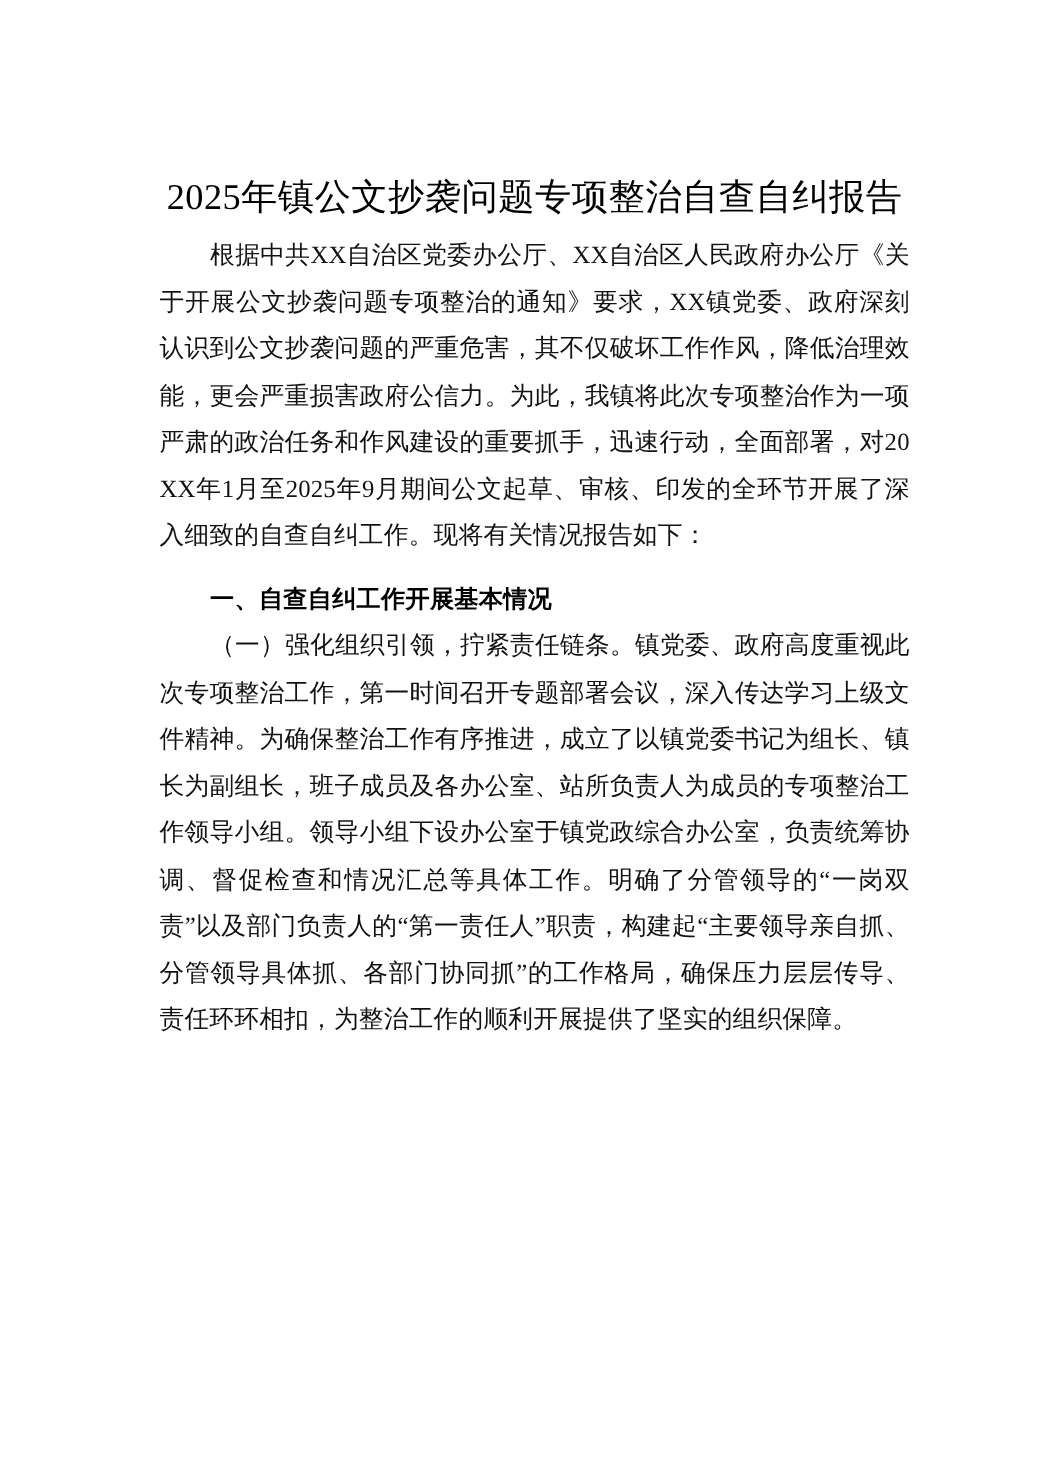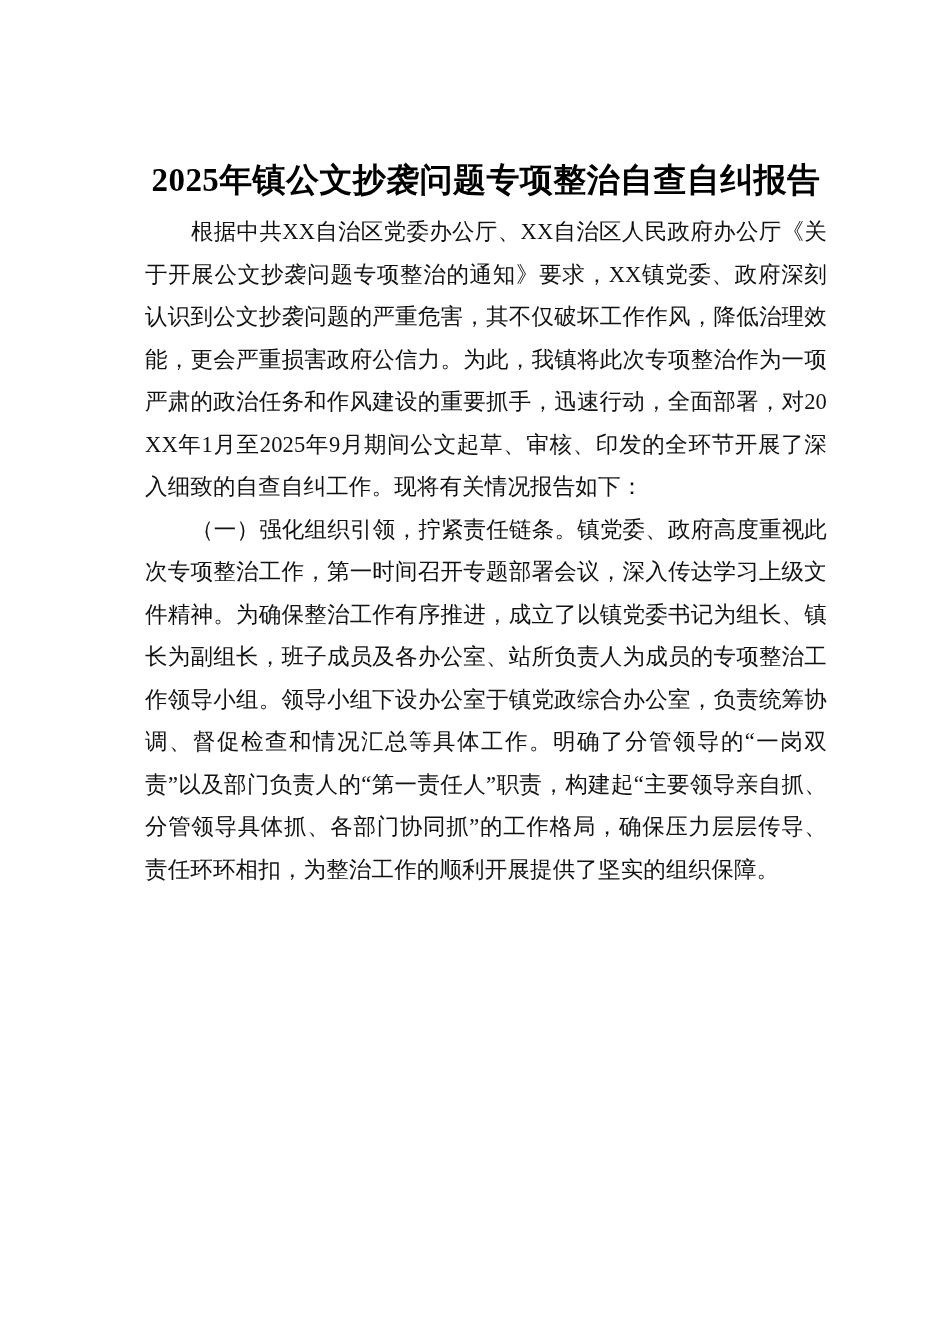--- a/index.html
+++ b/index.html
@@ -21,21 +21,21 @@
   .doc-body {
     position: absolute;
     left: 145px;
     top: 0;
     width: 682px;
   }
 
   
   .doc-title {
     font-family: "Liberation Serif", "DejaVu Serif", serif;
-    font-weight: bold;
+    font-weight: normal;
     font-size: 33px;
     line-height: 56px;
     color: #000000;
     text-align: center;
     letter-spacing: 0.4px;
     margin: 0;
     padding-top: 152px;
     width: 682px;
   }
 
@@ -77,17 +77,18 @@
 </head>
 <body>
 
 <div class="page">
   <div class="doc-body">
 
     <h1 class="doc-title">2025年镇公文抄袭问题专项整治自查自纠报告</h1>
 
     <p class="body-para para-gap-top">根据中共XX自治区党委办公厅、XX自治区人民政府办公厅《关于开展公文抄袭问题专项整治的通知》要求，XX镇党委、政府深刻认识到公文抄袭问题的严重危害，其不仅破坏工作作风，降低治理效能，更会严重损害政府公信力。为此，我镇将此次专项整治作为一项严肃的政治任务和作风建设的重要抓手，迅速行动，全面部署，对20XX年1月至2025年9月期间公文起草、审核、印发的全环节开展了深入细致的自查自纠工作。现将有关情况报告如下：</p>
 
+    <h2 class="section-heading heading-gap-top">一、自查自纠工作开展基本情况</h2>
 
     <p class="body-para">（一）强化组织引领，拧紧责任链条。镇党委、政府高度重视此次专项整治工作，第一时间召开专题部署会议，深入传达学习上级文件精神。为确保整治工作有序推进，成立了以镇党委书记为组长、镇长为副组长，班子成员及各办公室、站所负责人为成员的专项整治工作领导小组。领导小组下设办公室于镇党政综合办公室，负责统筹协调、督促检查和情况汇总等具体工作。明确了分管领导的“一岗双责”以及部门负责人的“第一责任人”职责，构建起“主要领导亲自抓、分管领导具体抓、各部门协同抓”的工作格局，确保压力层层传导、责任环环相扣，为整治工作的顺利开展提供了坚实的组织保障。</p>
 
   </div>
 </div>
 
 </body></html>

